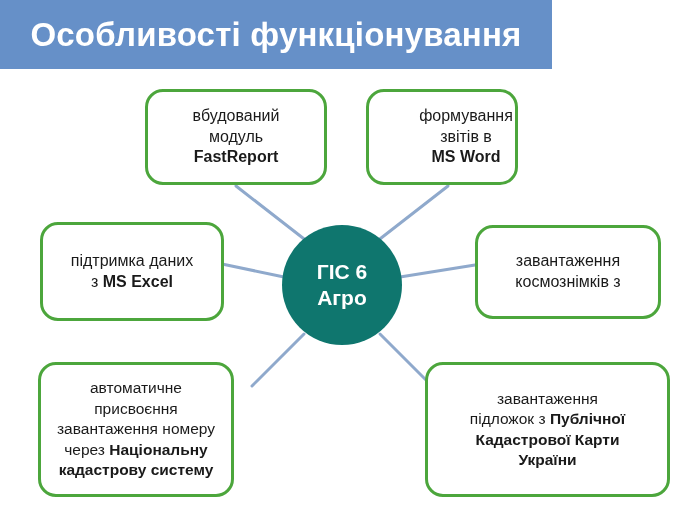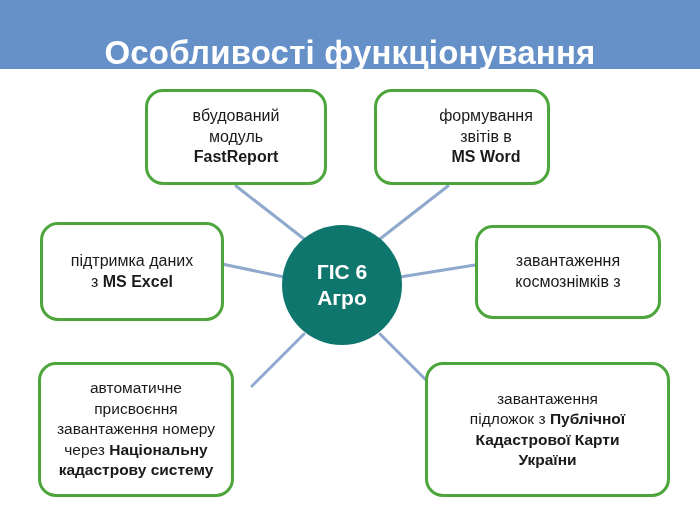--- a/index.html
+++ b/index.html
@@ -20,25 +20,25 @@
     height: 526px;
     background: #ffffff;
     overflow: hidden;
   }
 
   
   .title-banner {
     position: absolute;
     left: 0;
     top: 0;
-    width: 700px;
+    width: 552px;
     height: 69px;
     background: #6690c8;
     display: flex;
-    align-items: flex-end;
+    align-items: center;
     justify-content: center;
   }
   .title-text {
     color: #ffffff;
     font-size: 33px;
     font-weight: bold;
     letter-spacing: 0.2px;
     line-height: 1;
     white-space: nowrap;
   }
@@ -95,21 +95,21 @@
     font-size: 16px;
     line-height: 1.3;
     padding: 2px 8px;
   }
   .feature-text b {
     font-weight: bold;
   }
 
   
   #box-fastreport   { left: 145px; top:  89px; width: 182px; height: 96px; }
-  #box-msword       { left: 374px; top:  89px; width: 176px; height: 96px; padding-left: 48px; }
+  #box-msword       { left: 366px; top:  89px; width: 152px; height: 96px; padding-left: 48px; }
   #box-msexcel      { left:  40px; top: 222px; width: 184px; height: 99px; }
   #box-googlemap    { left: 475px; top: 225px; width: 186px; height: 94px; }
   #box-cadastre     { left:  38px; top: 362px; width: 196px; height: 135px; }
   #box-publicmap    { left: 425px; top: 362px; width: 245px; height: 135px; }
 
   #box-cadastre .feature-text,
   #box-publicmap .feature-text { font-size: 15.5px; line-height: 1.32; }
 </style>
 </head>
 <body>

